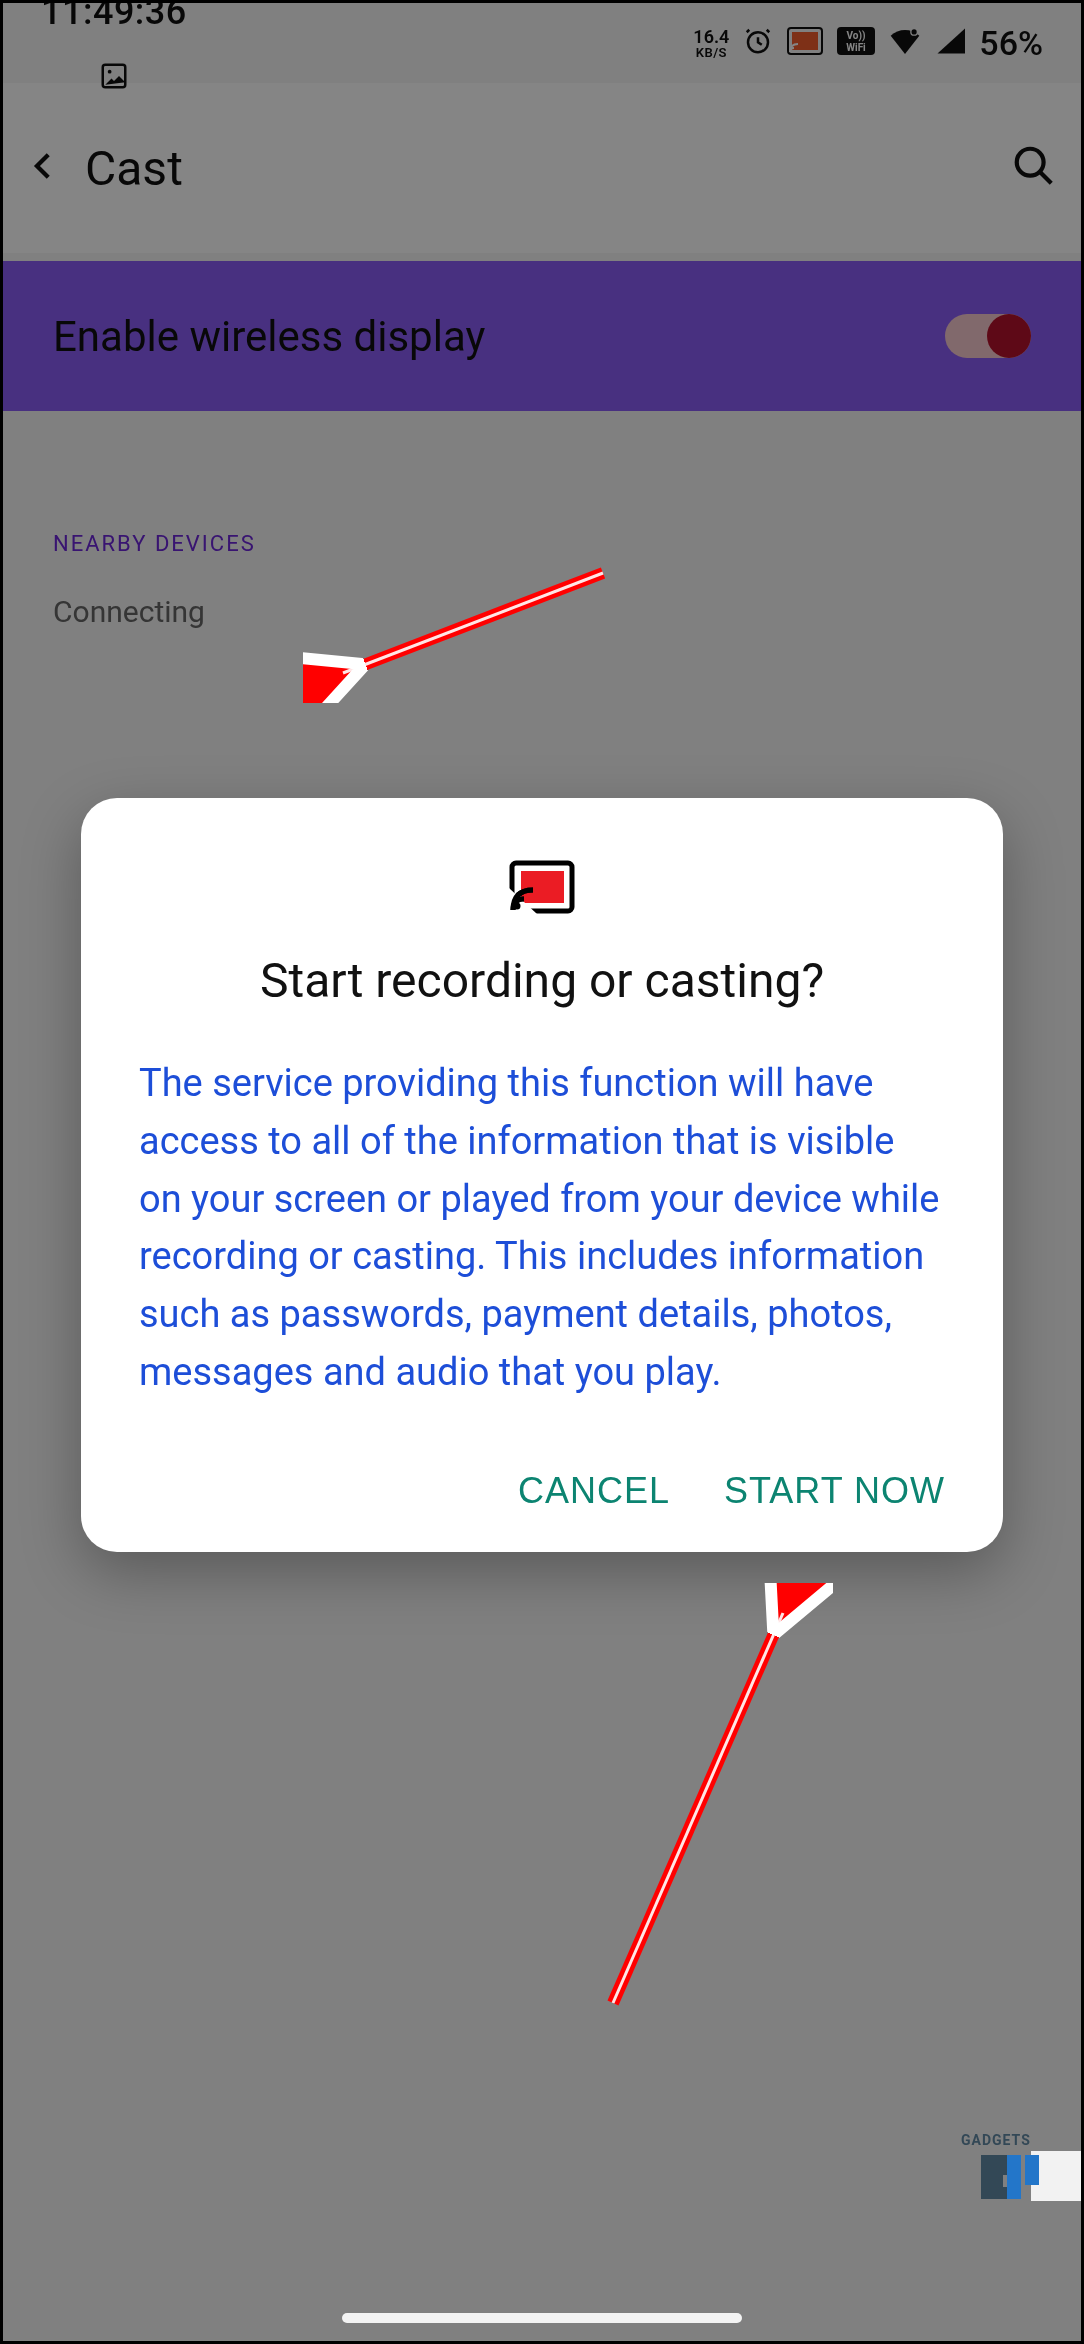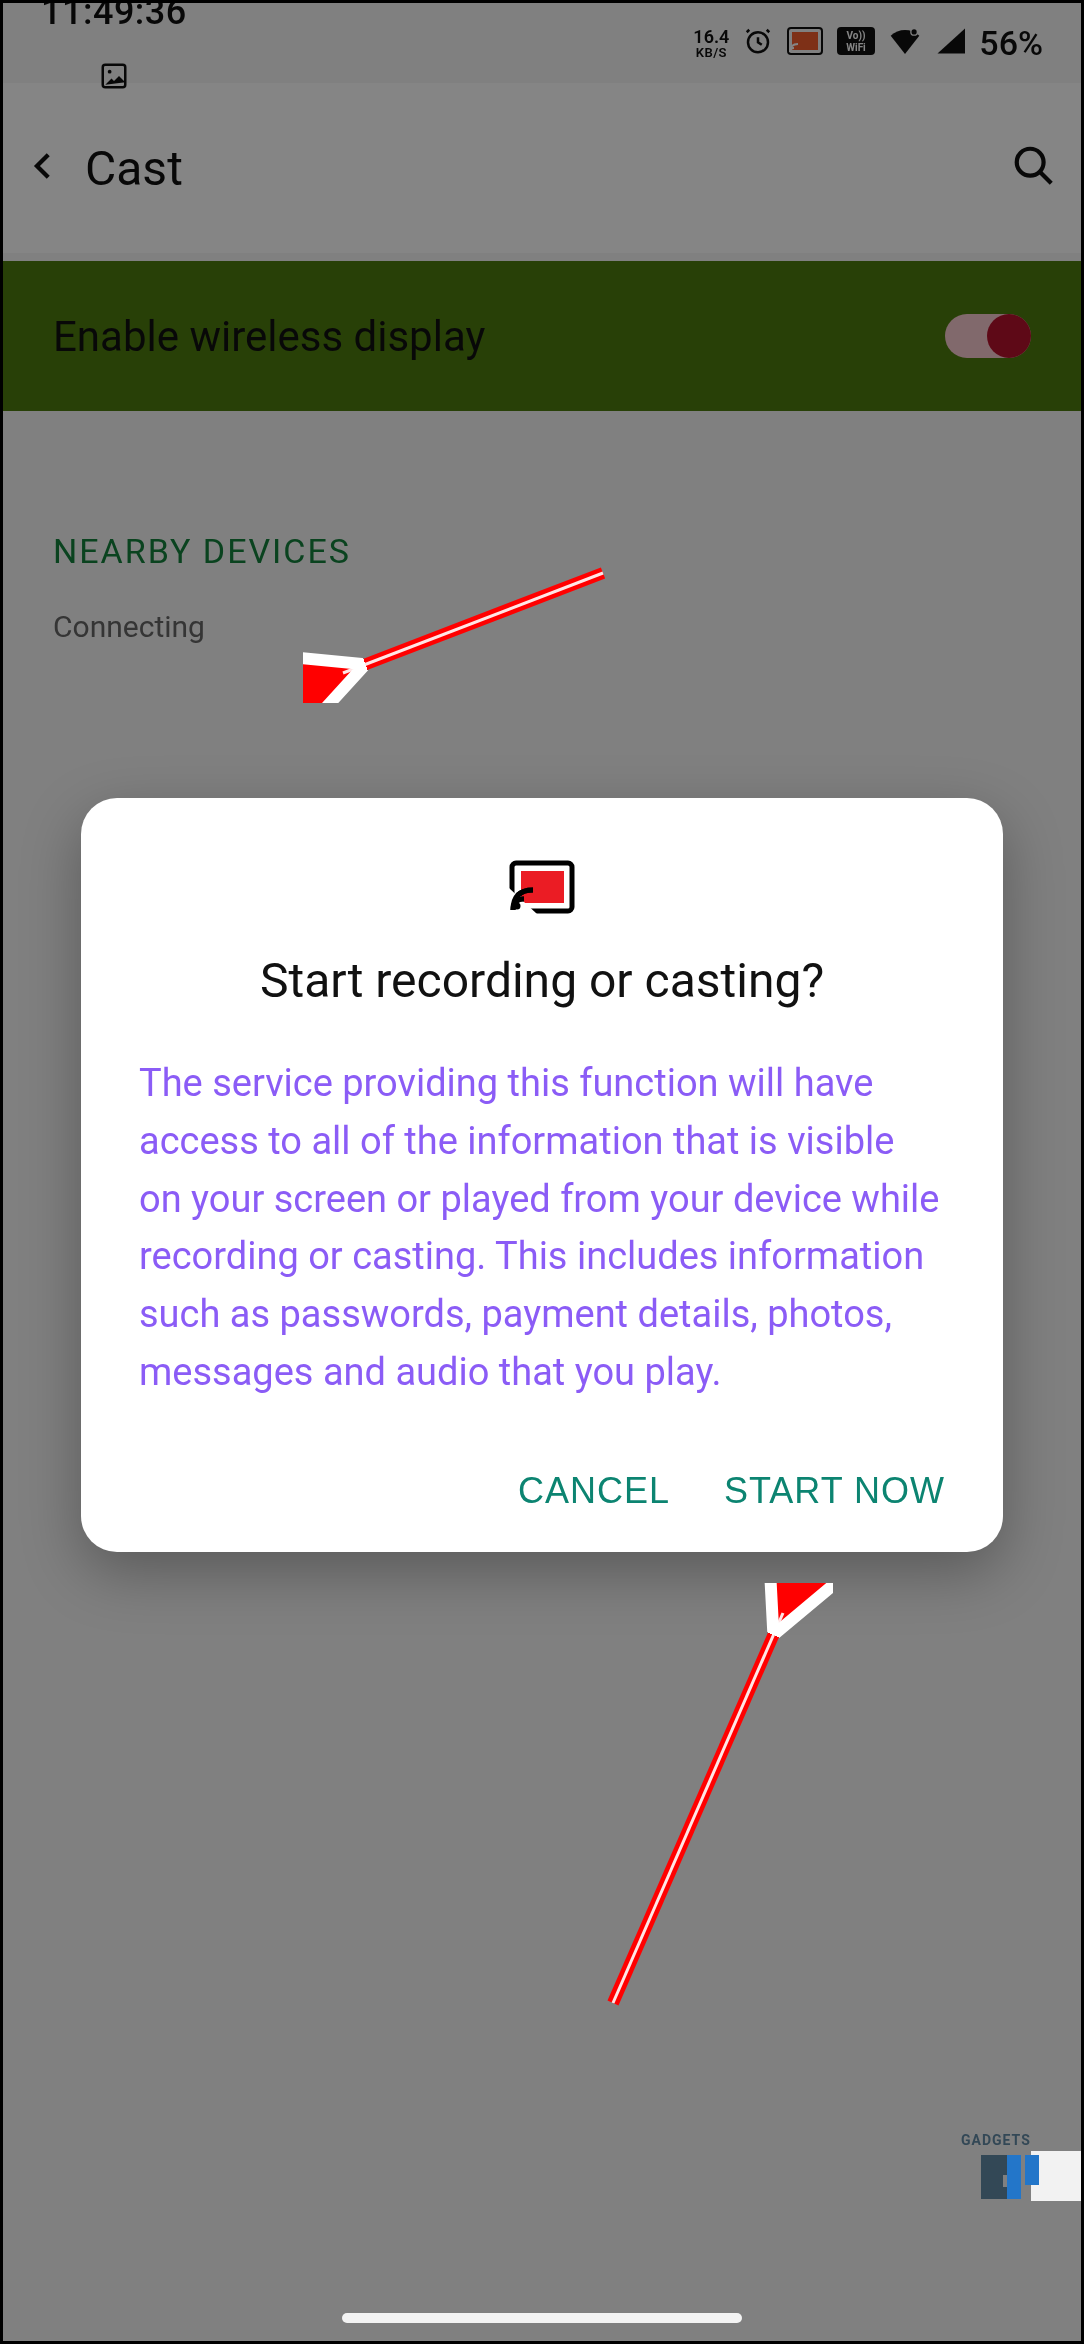--- a/index.html
+++ b/index.html
@@ -51,62 +51,62 @@
     }
     .header-title { font-size: 48px; margin-left: 24px; color:#111; }
     .header .search { margin-left:auto; }
     
     .toggle-row {
       height: 150px;
       display: flex;
       align-items: center;
       justify-content: space-between;
       padding: 0 50px;
-      background: #4d7c0f;
+      background: #8b5cf6;
       margin-top: 8px;
     }
     .toggle-row-label { font-size: 42px; color:#111; }
     .toggle {
       width: 86px;
       height: 44px;
       border-radius: 22px;
       background: #f8c9d0;
       position: relative;
     }
     .toggle-knob {
       width: 44px; height:44px; border-radius:50%;
       background:#b5132c;
       position:absolute; right:0; top:0;
     }
     
     .section-header {
       padding: 120px 50px 16px;
-      font-size: 34px;
+      font-size: 22px;
       letter-spacing: 2px;
-      color: #15803d;
+      color: #6d28d9;
     }
     .device-item {
       padding: 16px 50px 28px;
     }
     .device-name { font-size: 42px; color:#111; }
     .device-status { font-size: 30px; color:#666; margin-top:6px; }
     
     .dialog {
       position: absolute;
       left: 78px; right: 78px;
       top: 795px;
       background: #fff;
       border-radius: 36px;
       z-index: 20;
       padding: 62px 58px 32px;
       box-shadow: 0 20px 60px rgba(0,0,0,0.3);
     }
     .dialog-icon { display:flex; justify-content:center; margin-bottom: 38px; }
     .dialog-title { text-align:center; font-size: 48px; color:#111; margin-bottom: 46px; }
-    .dialog-body { font-size: 38px; line-height: 1.52; color:#8b5cf6; }
+    .dialog-body { font-size: 38px; line-height: 1.52; color:#1d4ed8; }
     .dialog-actions {
       display:flex; justify-content:flex-end; gap: 54px;
       margin-top: 56px; padding: 12px 0 8px;
     }
     .dialog-btn {
       font-size: 36px;
       font-weight: 500;
       letter-spacing: 1px;
       color: #0c8471;
       background: none;

